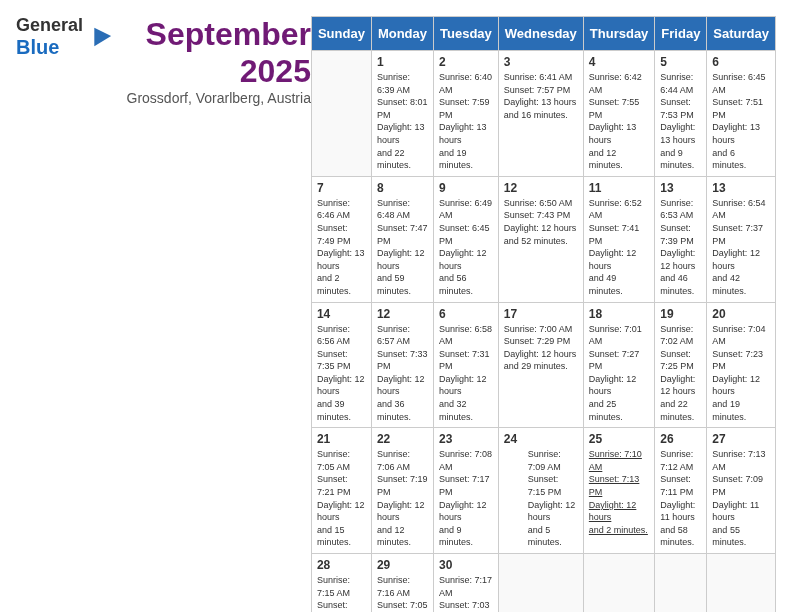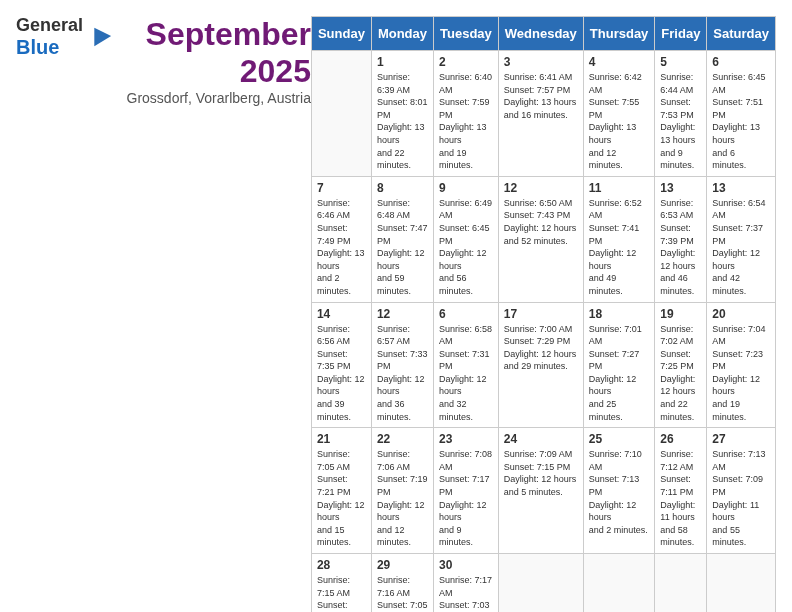--- a/index.html
+++ b/index.html
@@ -294,28 +294,28 @@
           </td>
           <td>
             <span class="day-num">23</span>
             <div class="day-detail" style="white-space: pre-line;">Sunrise: 7:08 AM
 Sunset: 7:17 PM
 Daylight: 12 hours
 and 9 minutes.</div>
           </td>
           <td>
             <span class="day-num">24</span>
-            <div class="day-detail" style="white-space: pre-line;">Sunrise: 7:09 AM
+            <div class="day-detail" style="white-space: pre-line; margin-left: 24px;">Sunrise: 7:09 AM
 Sunset: 7:15 PM
 Daylight: 12 hours
 and 5 minutes.</div>
           </td>
           <td>
             <span class="day-num">25</span>
-            <div class="day-detail" style="white-space: pre-line;">Sunrise: 7:10 AM
+            <div class="day-detail" style="white-space: pre-line; text-decoration: underline;">Sunrise: 7:10 AM
 Sunset: 7:13 PM
 Daylight: 12 hours
 and 2 minutes.</div>
           </td>
           <td>
             <span class="day-num">26</span>
             <div class="day-detail" style="white-space: pre-line;">Sunrise: 7:12 AM
 Sunset: 7:11 PM
 Daylight: 11 hours
 and 58 minutes.</div>

